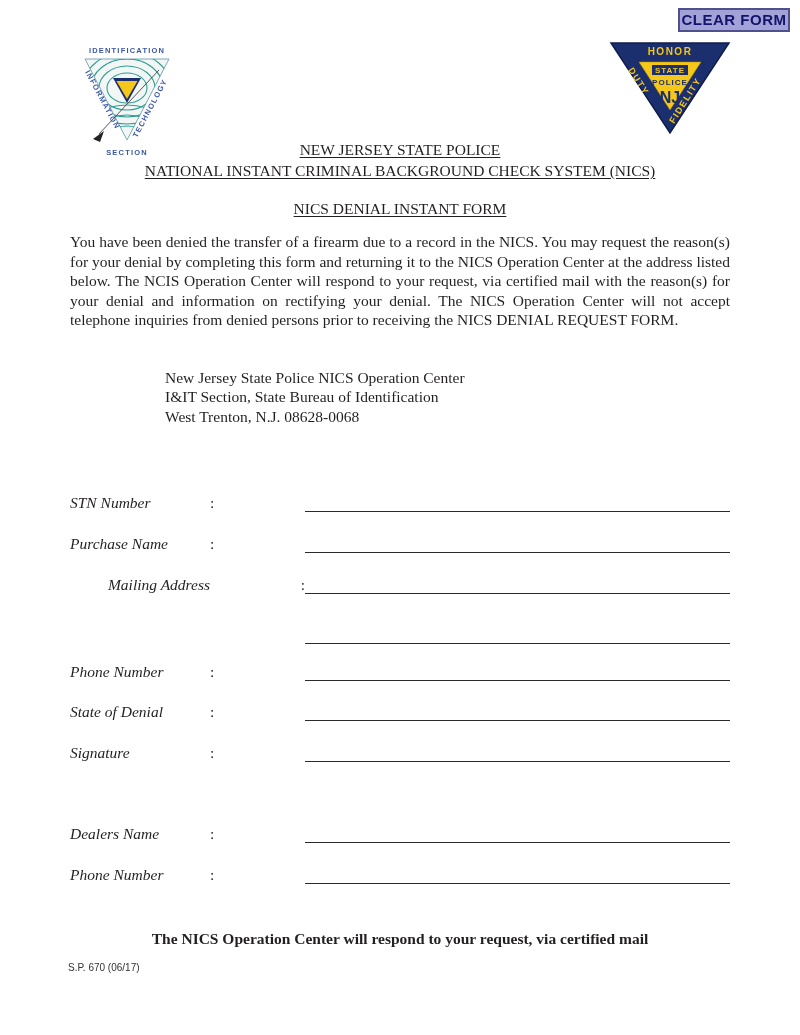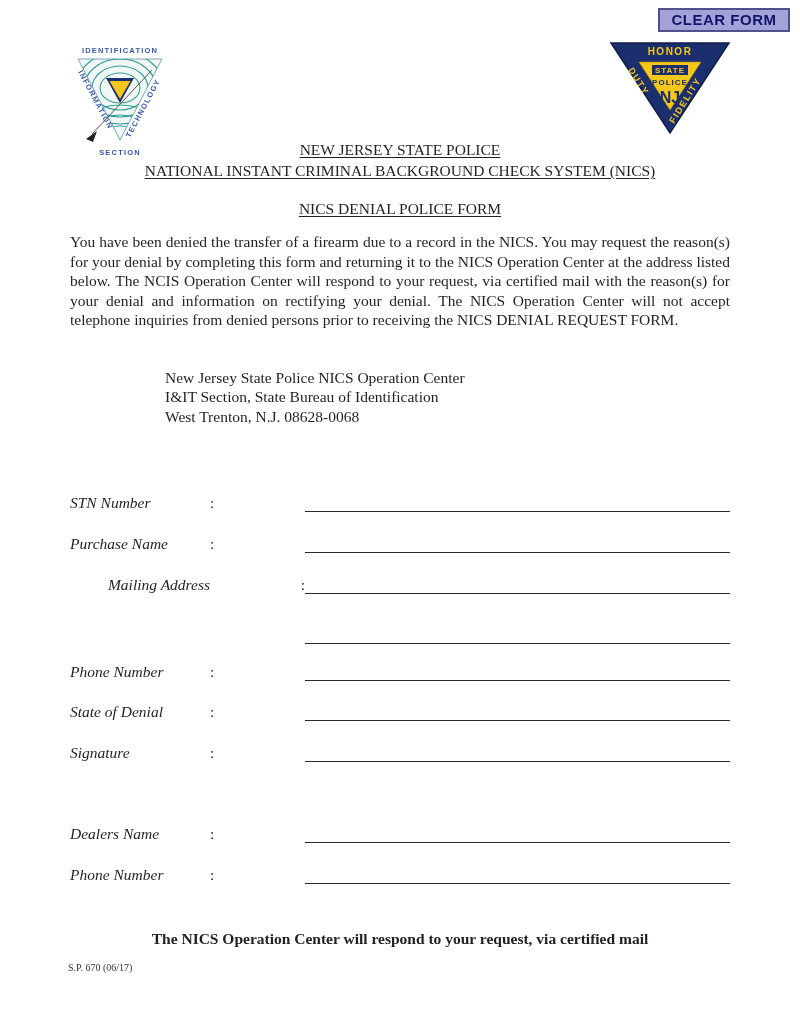--- a/index.html
+++ b/index.html
@@ -8,28 +8,28 @@
     --ink:#231f20;
   }
   *{margin:0;padding:0;box-sizing:border-box;}
   html,body{background:#888;}
   .page{
     width:800px;height:1035px;margin:0 auto;position:relative;background:#ffffff;
     font-family:"Liberation Serif", serif;color:var(--ink);overflow:hidden;
   }
   
   .clear-form-btn{
-    position:absolute;top:8px;right:10px;width:132px;height:24px;
+    position:absolute;top:8px;right:10px;width:112px;height:24px;
     background:var(--button-bg);border:2px solid var(--button-border);
     color:var(--button-text);font-family:"Liberation Sans", sans-serif;
     font-size:15px;font-weight:600;letter-spacing:0.5px;text-align:center;
     line-height:20px;cursor:pointer;padding:0;
   }
   
-  .its-logo{position:absolute;left:56px;top:42px;}
+  .its-logo{position:absolute;left:63px;top:42px;}
   .njsp-badge{position:absolute;left:608px;top:40px;}
   .its-text{font-family:"Liberation Sans", sans-serif;font-size:7.5px;font-weight:bold;
     letter-spacing:1.2px;fill:var(--logo-blue);}
   .badge-honor{font-family:"Liberation Sans", sans-serif;font-size:10px;font-weight:bold;
     letter-spacing:1.5px;fill:var(--gold);}
   .badge-side{font-family:"Liberation Sans", sans-serif;font-size:9px;font-weight:bold;
     letter-spacing:1.5px;fill:var(--gold);}
   .badge-state{font-family:"Liberation Sans", sans-serif;font-size:8px;font-weight:bold;
     letter-spacing:1px;fill:var(--gold);}
   .badge-police{font-family:"Liberation Sans", sans-serif;font-size:8px;font-weight:bold;
@@ -51,21 +51,21 @@
   .flabel{width:140px;font-size:15.5px;line-height:18px;font-style:italic;}
   .fcolon{width:95px;font-size:15.5px;line-height:18px;}
   .fline{flex:1;height:18px;border-bottom:1px solid #2a2a2a;}
   .field-row.r-mailing{margin-bottom:32px;text-align:right;}
   .field-row.r-cont{margin-bottom:19px;}
   .field-row.r-phone1{margin-bottom:22px;}
   .field-row.r-signature{margin-bottom:63px;}
   .field-row.r-last{margin-bottom:0;}
   
   .footer-note{margin-top:46px;text-align:center;font-size:15.5px;font-weight:bold;}
-  .form-number{margin:14px 0 0 68px;font-family:Liberation Serif, serif;font-size:10px;color:#333;}
+  .form-number{margin:14px 0 0 68px;font-family:Liberation Sans, sans-serif;font-size:10px;color:#333;}
 </style>
 </head>
 <body>
 
 <div class="page">
 
   <button class="clear-form-btn">CLEAR FORM</button>
 
   <div class="its-logo">
     <svg width="128" height="118" viewBox="0 0 128 118">
@@ -105,21 +105,21 @@
       <rect x="44" y="25" width="36" height="10" fill="var(--navy)"></rect>
       <text class="badge-state" x="62" y="33" text-anchor="middle">STATE</text>
       <text class="badge-police" x="62" y="45" text-anchor="middle">POLICE</text>
       <text class="badge-nj" x="62" y="63" text-anchor="middle">NJ</text>
     </svg>
   </div>
 
   <div class="header">
     <div class="hline l1">NEW JERSEY STATE POLICE</div>
     <div class="hline l2">NATIONAL INSTANT CRIMINAL BACKGROUND CHECK SYSTEM (NICS)</div>
-    <div class="hline title">NICS DENIAL POLICE FORM</div>
+    <div class="hline title">NICS DENIAL INSTANT FORM</div>
   </div>
 
   <p class="intro">You have been denied the transfer of a firearm due to a record in the NICS. You may request the reason(s) for your denial by completing this form and returning it to the NICS Operation Center at the address listed below. The NCIS Operation Center will respond to your request, via certified mail with the reason(s) for your denial and information on rectifying your denial. The NICS Operation Center will not accept telephone inquiries from denied persons prior to receiving the NICS DENIAL REQUEST FORM.</p>
 
   <div class="address">
     <div>New Jersey State Police NICS Operation Center</div>
     <div>I&amp;IT Section, State Bureau of Identification</div>
     <div>West Trenton, N.J. 08628-0068</div>
   </div>
 

